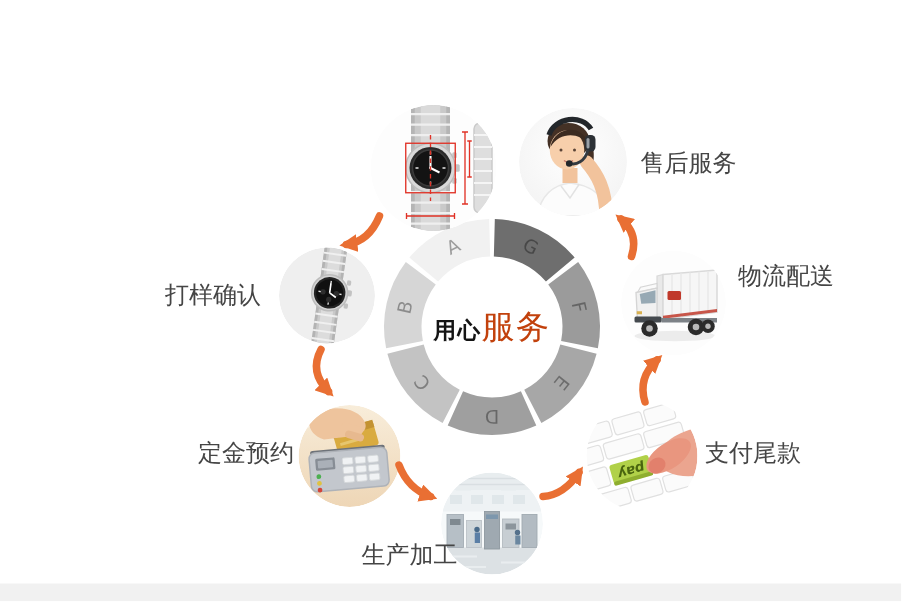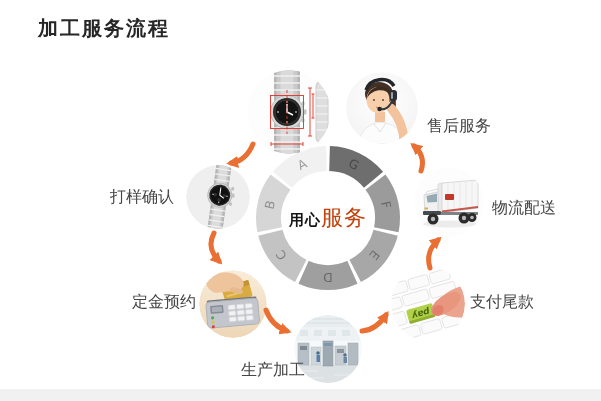--- a/index.html
+++ b/index.html
@@ -23,21 +23,20 @@
   .cb-highlight{font-size:22px;font-weight:normal;color:#c2410c;letter-spacing:1px;}
   .cb-line2{font-size:17px;font-weight:bold;color:#141414;letter-spacing:1px;margin-top:2px;}
   .footer-bar{position:absolute;left:0;top:389px;width:601px;height:12px;background:#f1f1f1;z-index:1;}
   .pay-text{font-size:9px;font-weight:bold;font-style:italic;fill:#4a650f;text-anchor:middle;}
 </style>
 </head>
 <body>
 
 <div class="canvas">
 
-  <div class="page-title">加工服务流程</div>
 
   <svg class="overlay ring-layer" id="ring-svg" viewBox="0 0 601 401" xmlns="http://www.w3.org/2000/svg">
       <path d="M 329.8847402781669 146.02467260175987 A 72 72 0 0 1 383.09746057829847 171.6505680960074 L 363.96639787750036 187.74412084044926 A 47 47 0 0 0 329.23031657047005 171.0161057261488 Z" fill="#6e6e6e"></path>
       <text x="353.8160824774947" y="164.39235235980607" dy="0.35em" transform="rotate(25.714285714285715 353.8160824774947 164.39235235980607)" class="ring-letter">G</text>
       <path d="M 385.44769326347733 174.5976666675002 A 72 72 0 0 1 398.5901498359322 232.17853117006968 L 374.0796811429002 227.25543006935104 A 47 47 0 0 0 365.50057754699213 189.6679212968404 Z" fill="#9b9b9b"></path>
       <text x="386.0082107748185" y="204.7600044295993" dy="0.35em" transform="rotate(77.14285714285714 386.0082107748185 204.7600044295993)" class="ring-letter">F</text>
       <path d="M 397.75136150200666 235.85350297886612 A 72 72 0 0 1 360.927016490469 282.0297710837419 L 349.49402465350056 259.7972116796648 A 47 47 0 0 0 373.53213875825435 229.65437000009317 Z" fill="#a7a7a7"></path>
       <text x="374.5189732068478" y="255.09764321059464" dy="0.35em" transform="rotate(128.57142857142856 374.5189732068478 255.09764321059464)" class="ring-letter">E</text>
       <path d="M 357.5308318610488 283.6652874020549 A 72 72 0 0 1 298.4691681389512 283.6652874020549 L 308.72292920181536 260.8648403874525 A 47 47 0 0 0 347.27707079818464 260.8648403874525 Z" fill="#9f9f9f"></path>
       <text x="328" y="277.5" dy="0.35em" transform="rotate(180 328 277.5)" class="ring-letter">D</text>
@@ -300,23 +299,23 @@
         </g>
         <path d="M74 18 C58 22 48 30 45 40 C50 48 62 52 74 50 Z" fill="#eba58f"></path>
         <g transform="rotate(-34 52 40)">
           <ellipse cx="56" cy="39" rx="17" ry="8.5" fill="#e9967f"></ellipse>
           <ellipse cx="46" cy="40" rx="6" ry="5" fill="#e2806c"></ellipse>
         </g>
       </g>
     </svg>
   </div>
 
-  <div class="stage-label" style="left:427px;top:101px;margin-top:17px;">售后服务</div>
+  <div class="stage-label" style="left:427px;top:101px;">售后服务</div>
   <div class="stage-label" style="left:110px;top:189px;text-align:right;">打样确认</div>
-  <div class="stage-label" style="left:492px;top:200px;text-align:center;">物流配送</div>
+  <div class="stage-label" style="left:492px;top:176px;text-align:center;">物流配送</div>
   <div class="stage-label" style="left:132px;top:294px;">定金预约</div>
   <div class="stage-label" style="left:470px;top:294px;">支付尾款</div>
   <div class="stage-label" style="left:241px;top:362px;">生产加工</div>
 
   <svg class="overlay arrow-layer" viewBox="0 0 601 401" xmlns="http://www.w3.org/2000/svg">
     <defs>
       <marker id="ah" viewBox="0 0 10 10" refX="6" refY="5" markerWidth="2.4" markerHeight="2.4" orient="auto">
         <path d="M0 0 L10 5 L0 10 Z" fill="#e96f33"></path>
       </marker>
     </defs>

